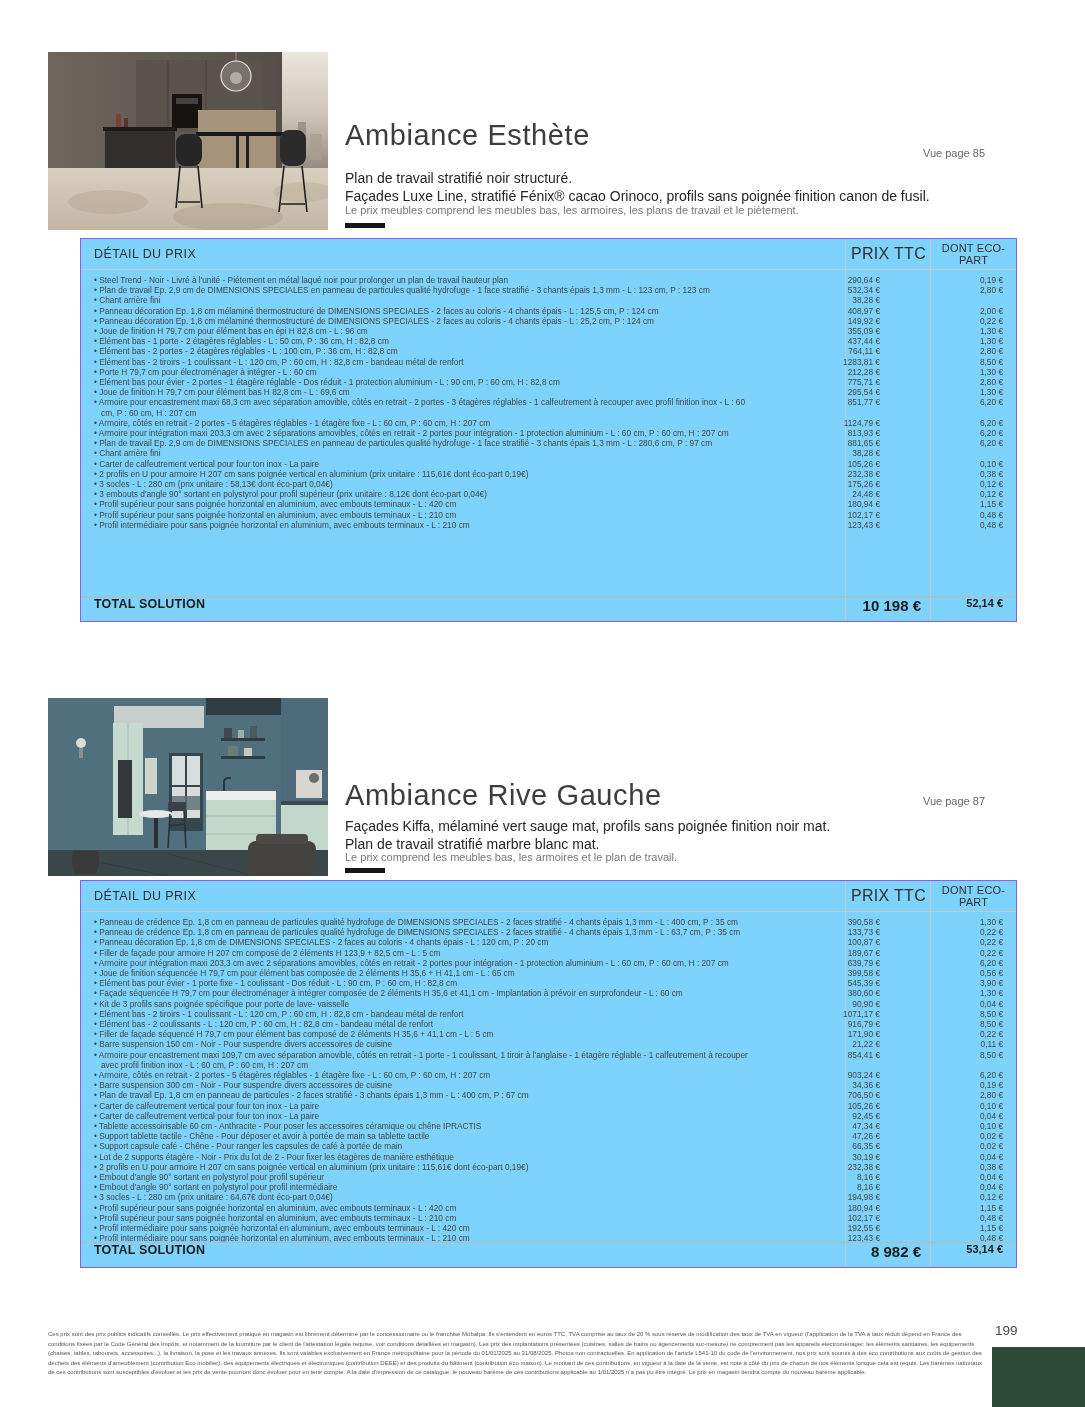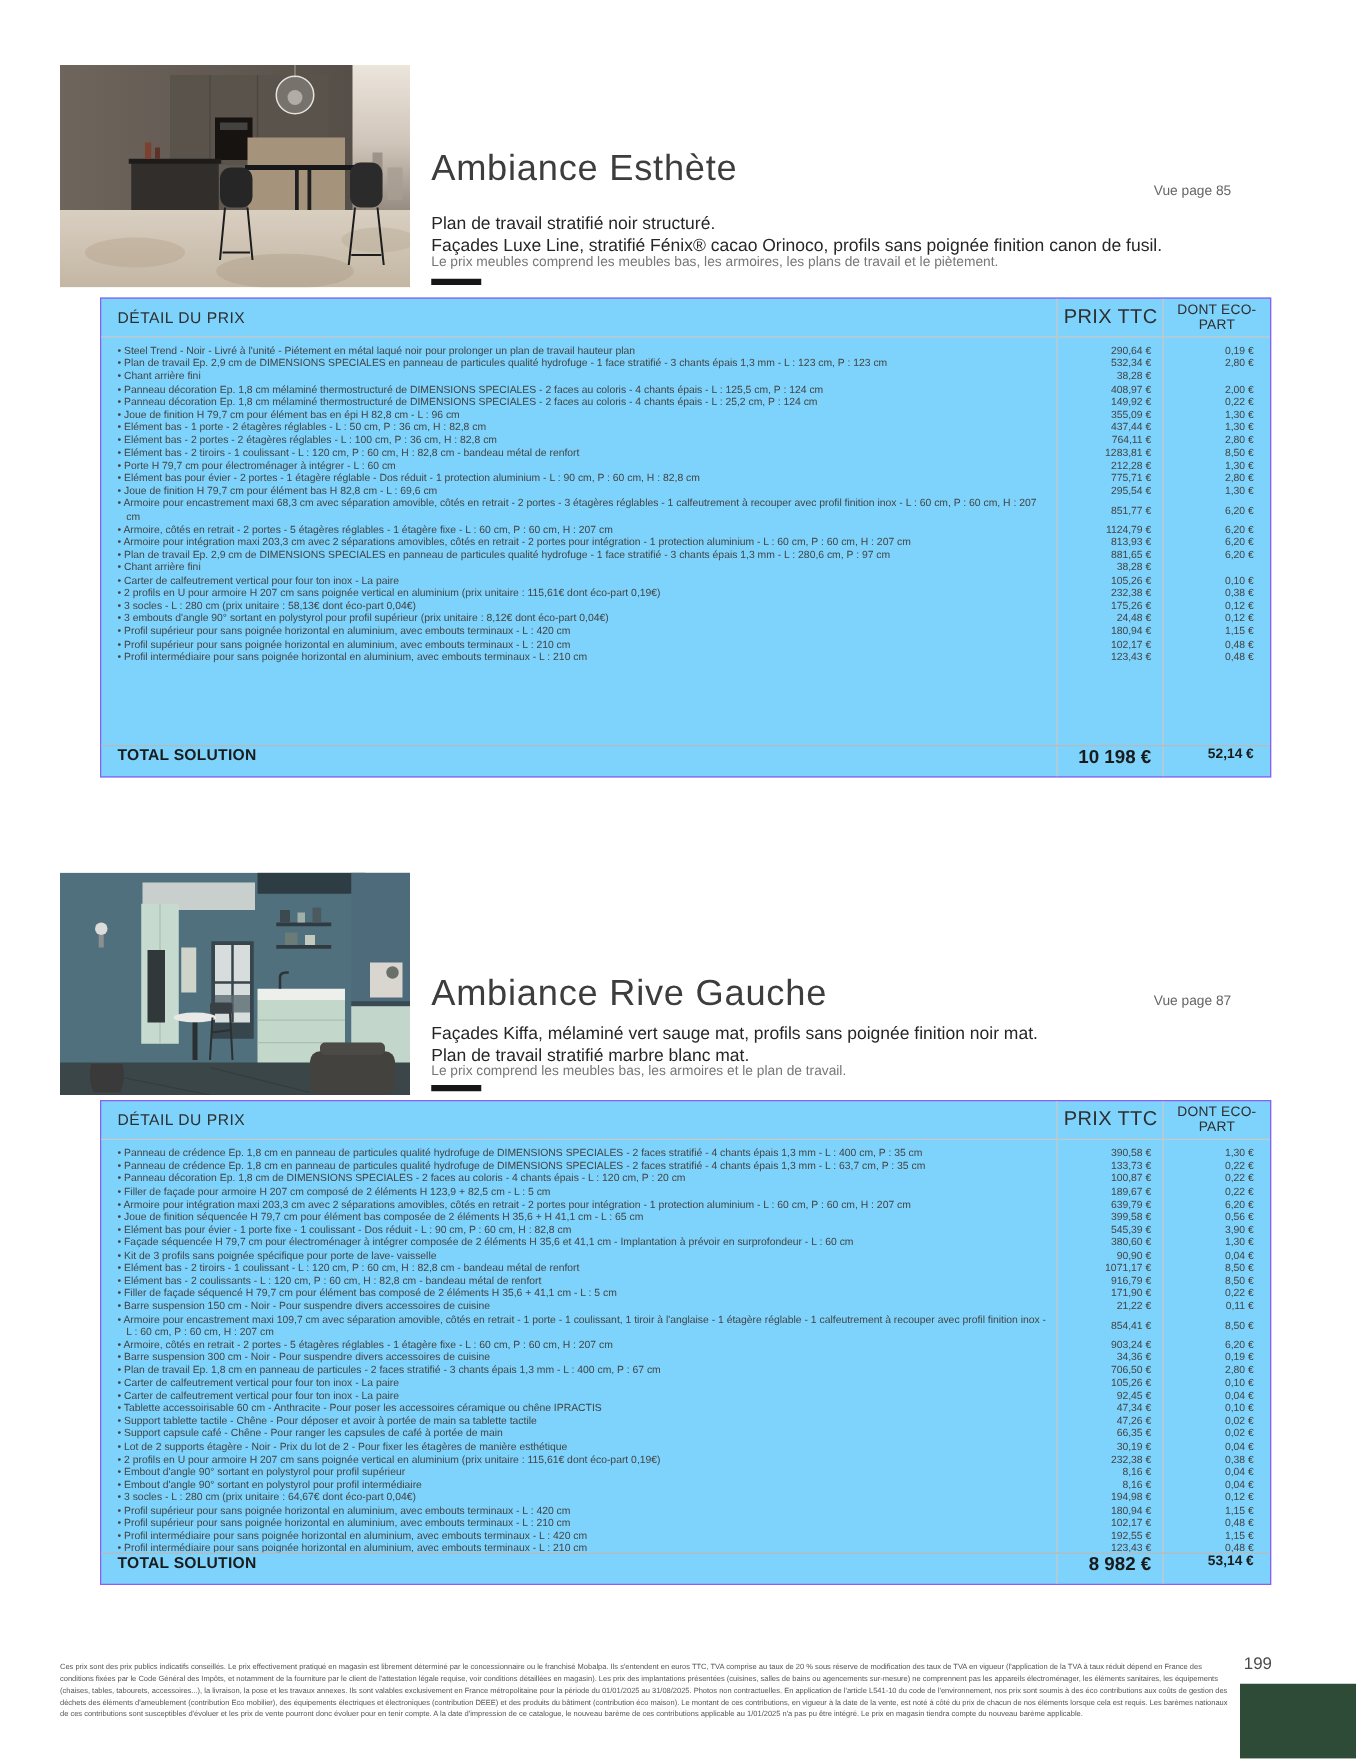--- a/index.html
+++ b/index.html
@@ -14,21 +14,21 @@
   .desc{position:absolute;left:345px;right:100px;font-size:14px;line-height:1.32;color:#262626;}
   .note{position:absolute;left:345px;font-size:11px;color:#777;}
   .bar{position:absolute;left:345px;width:40px;height:5px;background:#161616;}
 
   .ptable{position:absolute;left:48px;width:937px;border:1px solid #8b5cf6;box-sizing:border-box;background:#7dd3fc;margin-left:32px;}
   .thead{display:flex;height:30px;border-bottom:1px solid #c8c8c8;align-items:center;}
   .h-detail{flex:1;padding-left:13px;font-size:12.5px;letter-spacing:.4px;color:#2e2e2e;}
   .h-price{width:85px;text-align:center;font-size:16px;letter-spacing:.3px;color:#2e2e2e;}
   .h-eco{width:85px;text-align:center;font-size:11px;line-height:12px;letter-spacing:.2px;color:#2e2e2e;padding:0 9px;box-sizing:border-box;}
   .tbody{position:relative;padding-top:5px;box-sizing:border-box;overflow:hidden;}
-  .trow{display:flex;align-items:center;font-size:8.3px;line-height:10.2px;color:#444;}
+  .trow{display:flex;align-items:flex-start;font-size:8.3px;line-height:10.2px;color:#444;gap:41px;}
   .c-desc{flex:1;padding-left:20px;text-indent:-7px;padding-right:6px;}
   .c-desc::before{content:"• ";}
   .c-price{width:85px;text-align:right;padding-right:10px;box-sizing:border-box;white-space:nowrap;}
   .c-eco{width:85px;text-align:right;padding-right:13px;box-sizing:border-box;white-space:nowrap;}
   .vline{position:absolute;top:0;bottom:0;width:1px;background:#c8c8c8;}
   .vl1{right:85px;} .vl2{right:170px;}
   .totrow{display:flex;align-items:flex-start;height:26px;border-top:1px solid #b9b9b9;position:relative;}
   .t-label{flex:1;padding-left:13px;font-size:12.5px;font-weight:bold;color:#1b1b1b;letter-spacing:.2px;}
   .t-price{width:85px;text-align:right;padding-right:10px;box-sizing:border-box;font-size:15px;font-weight:bold;color:#1b1b1b;white-space:nowrap;}
   .t-eco{width:85px;text-align:right;padding-right:13px;box-sizing:border-box;font-size:11px;font-weight:bold;color:#1b1b1b;white-space:nowrap;}

